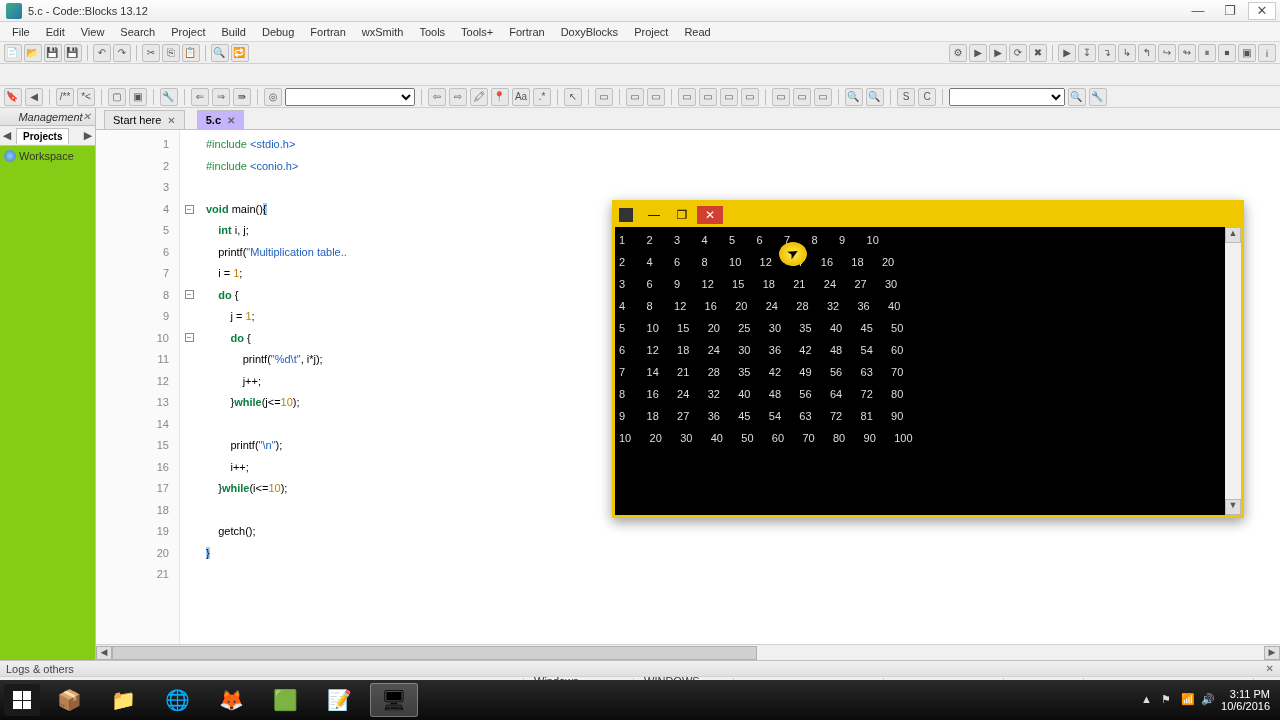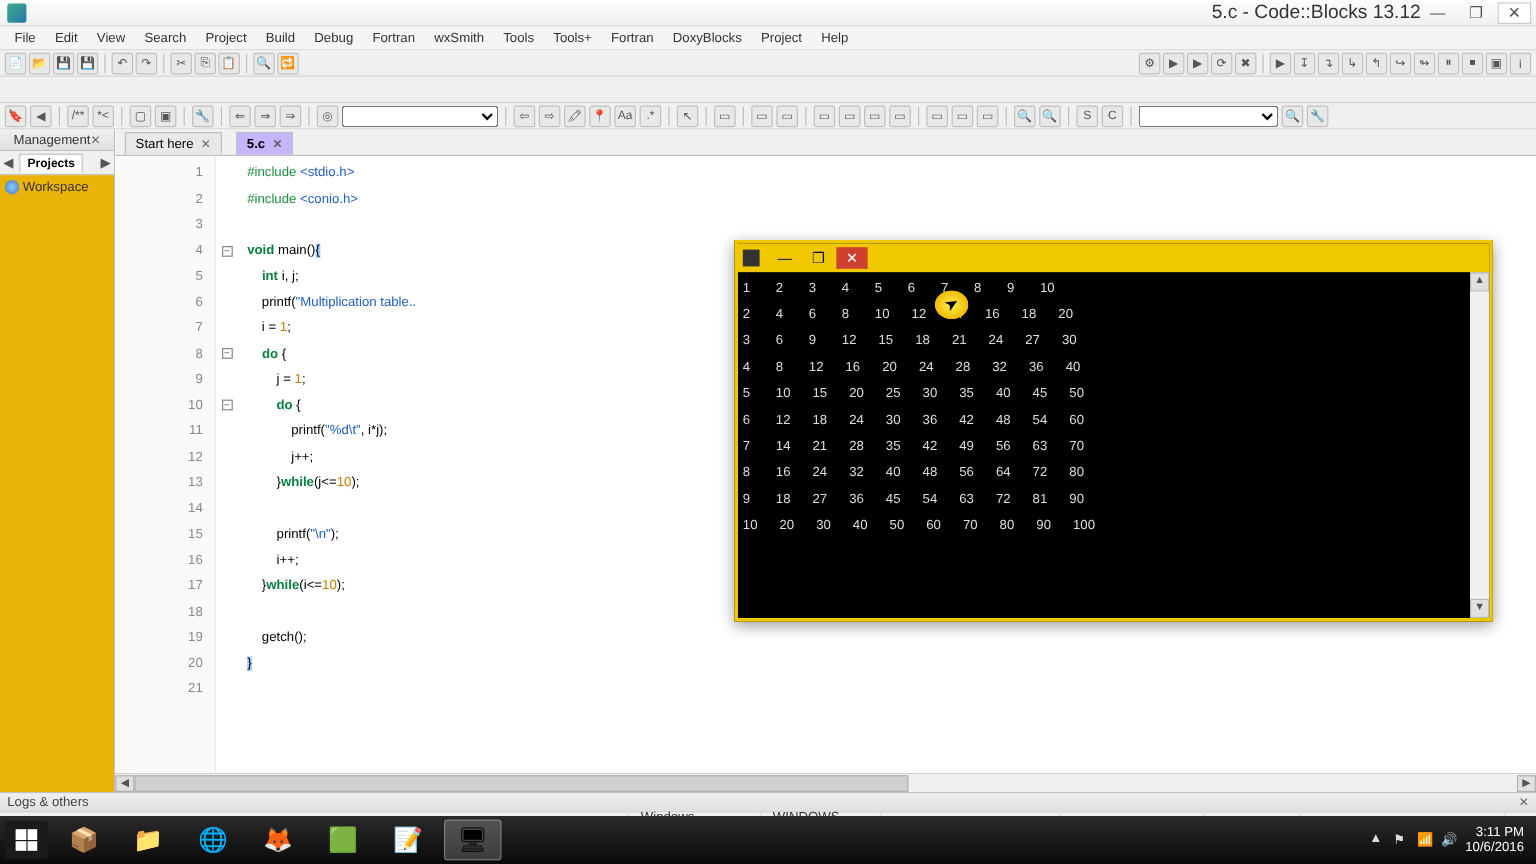--- a/index.html
+++ b/index.html
@@ -1,40 +1,40 @@
 <!DOCTYPE html>
 <html><head>
 <meta charset="utf-8">
 <style>
 * { margin: 0; padding: 0; box-sizing: border-box; font-family: Tahoma, sans-serif; font-size: 11px; }
 body { background: #f0f0f0; width: 1280px; height: 720px; overflow: hidden; position: relative; }
 .titlebar { height: 22px; background: linear-gradient(#fdfdfd,#f0f0f0); display: flex; align-items: center; border-bottom: 1px solid #d0d0d0; }
 .titlebar .icon { width: 16px; height: 16px; margin: 0 6px; background: linear-gradient(135deg,#4a8,#27a); border-radius: 2px; }
-.titlebar .title { flex: 1; text-align: right; font-size: 16px; color: #333; }
+.titlebar .title { flex: 1; text-align: left; font-size: 11px; color: #333; }
 .winbtns { display: flex; }
 .winbtn { width: 28px; height: 18px; margin-right: 4px; display: flex; align-items: center; justify-content: center; font-size: 13px; color: #555; cursor: pointer; }
 .winbtn.close { background: #fff; border: 1px solid #ccc; }
 .menubar { height: 20px; background: #f5f5f5; display: flex; align-items: center; padding: 0 4px; border-bottom: 1px solid #d8d8d8; }
 .menubar .mi { padding: 2px 8px; color: #333; cursor: pointer; }
 .toolbar { height: 22px; background: #f0f0f0; display: flex; align-items: center; padding: 2px 4px; border-bottom: 1px solid #d0d0d0; gap: 2px; }
 .tb-btn { width: 18px; height: 18px; background: #e8e8e8; border: 1px solid #c0c0c0; border-radius: 2px; cursor: pointer; display: flex; align-items: center; justify-content: center; font-size: 10px; color: #555; }
 .tb-sep { width: 1px; height: 16px; background: #c0c0c0; margin: 0 3px; }
 .scope-row { height: 22px; background: #f0f0f0; display: flex; align-items: center; padding: 2px 4px; border-bottom: 1px solid #d0d0d0; }
 .scope-sel { height: 18px; border: 1px solid #aaa; background: #fff; padding: 0 4px; font-size: 11px; }
 .scope-sel.g { width: 264px; }
 .scope-sel.f { width: 608px; margin-left: 4px; }
 .toolbar2 { height: 22px; background: #f0f0f0; display: flex; align-items: center; padding: 2px 4px; border-bottom: 1px solid #d0d0d0; gap: 3px; }
 .main { display: flex; height: 552px; }
 .sidebar { width: 96px; background: #f8f8f8; border-right: 1px solid #c0c0c0; display: flex; flex-direction: column; }
-.sb-title { height: 18px; background: linear-gradient(#f0f0f0,#e0e0e0); border-bottom: 1px solid #c0c0c0; display: flex; align-items: center; padding: 0 4px; font-size: 11px; color: #333; justify-content: center; }
+.sb-title { height: 18px; background: linear-gradient(#f0f0f0,#e0e0e0); border-bottom: 1px solid #c0c0c0; display: flex; align-items: center; padding: 0 4px; font-size: 11px; color: #333; justify-content: flex-end; font-style: italic; }
 .sb-title .x { font-size: 10px; color: #666; cursor: pointer; }
 .sb-tabs { height: 20px; background: #f0f0f0; border-bottom: 1px solid #c0c0c0; display: flex; align-items: center; }
 .sb-tab { padding: 2px 6px; background: #fff; border: 1px solid #c0c0c0; border-bottom: none; font-size: 10px; font-weight: bold; margin-left: 2px; }
 .sb-arrow { width: 14px; text-align: center; color: #555; cursor: pointer; }
-.sb-body { flex: 1; background: #eab308; padding: 4px; }
+.sb-body { flex: 1; background: #84cc16; padding: 4px; }
 .sb-node { display: flex; align-items: center; gap: 3px; font-size: 11px; color: #333; }
 .sb-node-icon { width: 12px; height: 12px; border-radius: 50%; background: radial-gradient(#8cf,#47b); }
 .editor-area { flex: 1; display: flex; flex-direction: column; background: #fff; position: relative; }
 .tabs { height: 22px; background: #f0f0f0; border-bottom: 1px solid #c0c0c0; display: flex; align-items: flex-end; padding-left: 8px; gap: 12px; }
 .tab { padding: 3px 8px; background: #e8e8e8; border: 1px solid #c0c0c0; border-bottom: none; display: flex; align-items: center; gap: 6px; font-size: 11px; cursor: pointer; }
 .tab.active { background: #c4b5fd; font-weight: bold; }
 .tab .tx { color: #666; font-size: 10px; cursor: pointer; }
 .code { flex: 1; display: flex; background: #fff; font-family: Consolas, monospace; font-size: 16px; overflow: hidden; position: relative; }
 .gutter { width: 84px; background: #fafafa; text-align: right; padding: 4px 10px 4px 0; color: #888; border-right: 1px solid #e8e8e8; line-height: 21.5px; }
 .fold-col { width: 18px; padding-top: 4px; line-height: 21.5px; }
@@ -108,21 +108,21 @@
     <div class="mi">Project</div>
     <div class="mi">Build</div>
     <div class="mi">Debug</div>
     <div class="mi">Fortran</div>
     <div class="mi">wxSmith</div>
     <div class="mi">Tools</div>
     <div class="mi">Tools+</div>
     <div class="mi">Fortran</div>
     <div class="mi">DoxyBlocks</div>
     <div class="mi">Project</div>
-    <div class="mi">Help</div>
+    <div class="mi">Read</div>
   </div>
 
 <div class="toolbar">
   <div class="tb-btn">📄</div>
   <div class="tb-btn">📂</div>
   <div class="tb-btn">💾</div>
   <div class="tb-btn">💾</div>
   <div class="tb-sep"></div>
   <div class="tb-btn">↶</div>
   <div class="tb-btn">↷</div>

